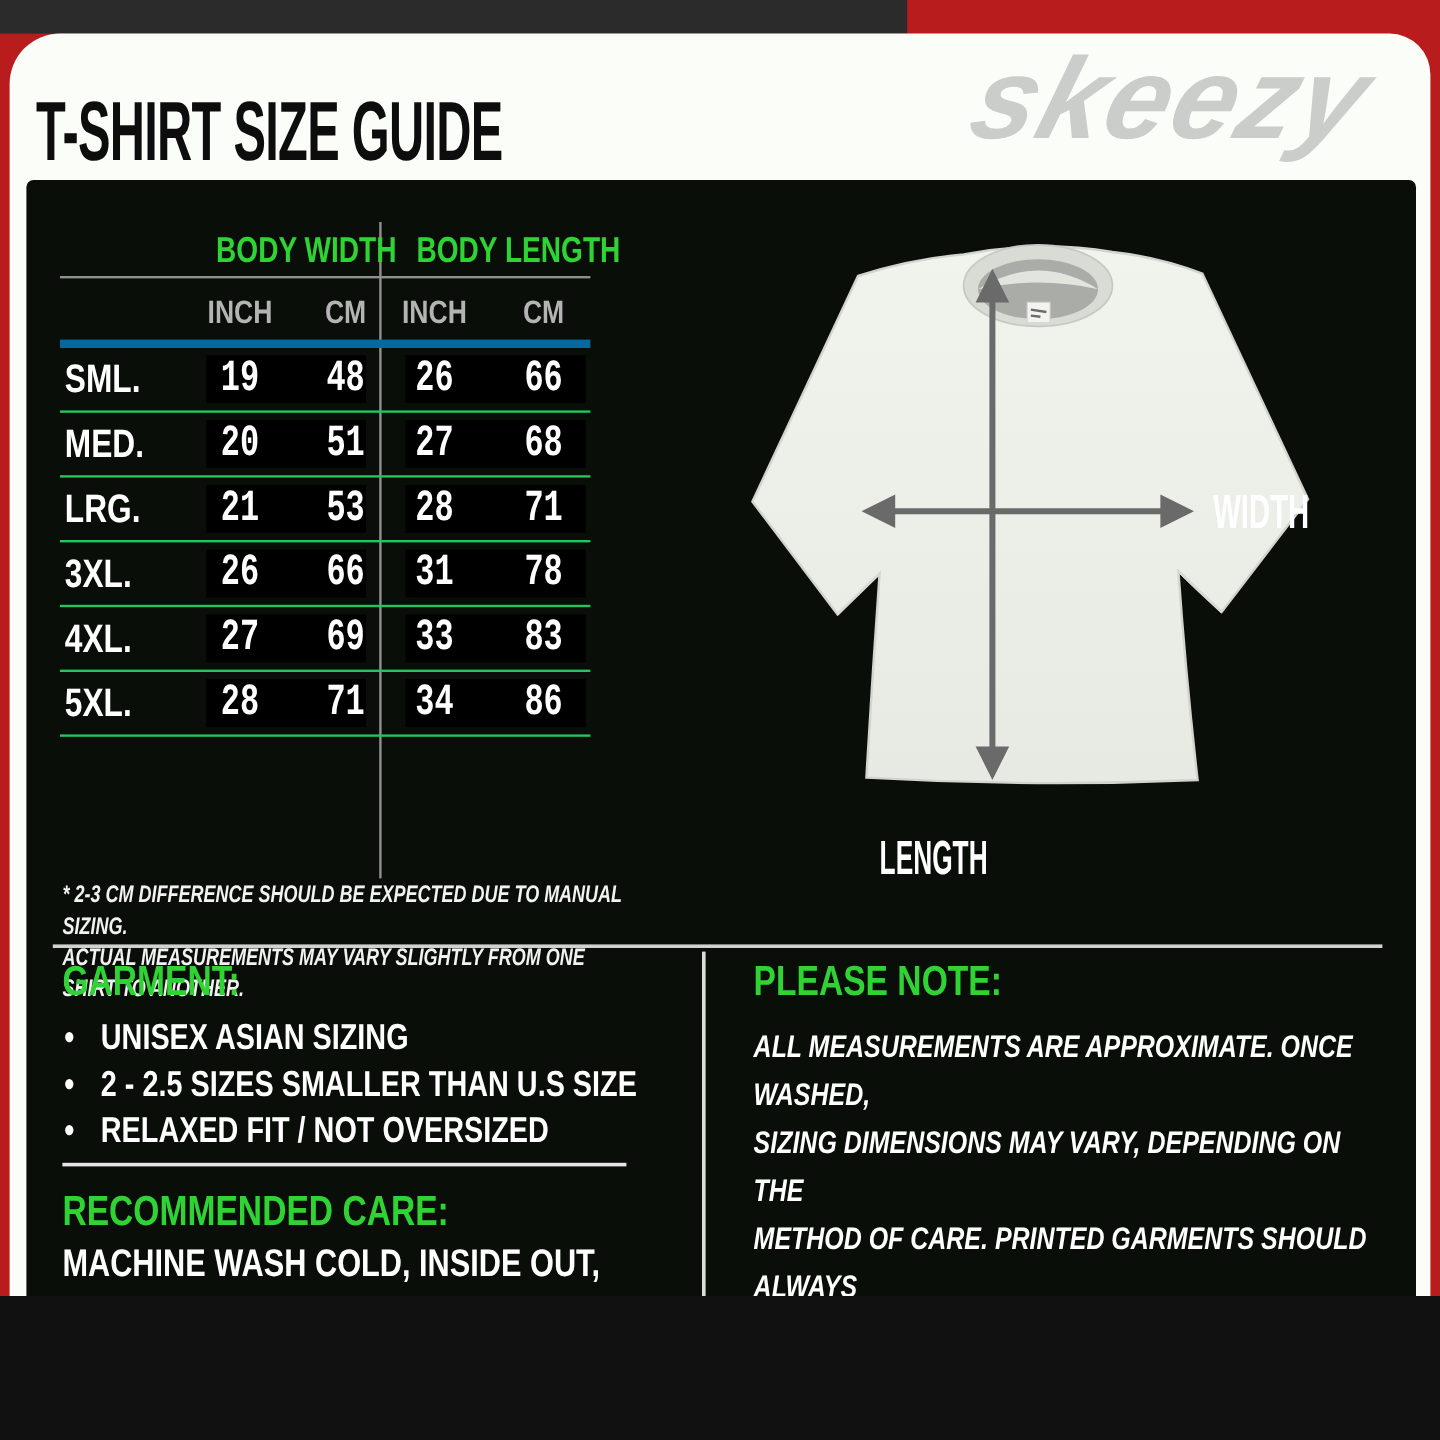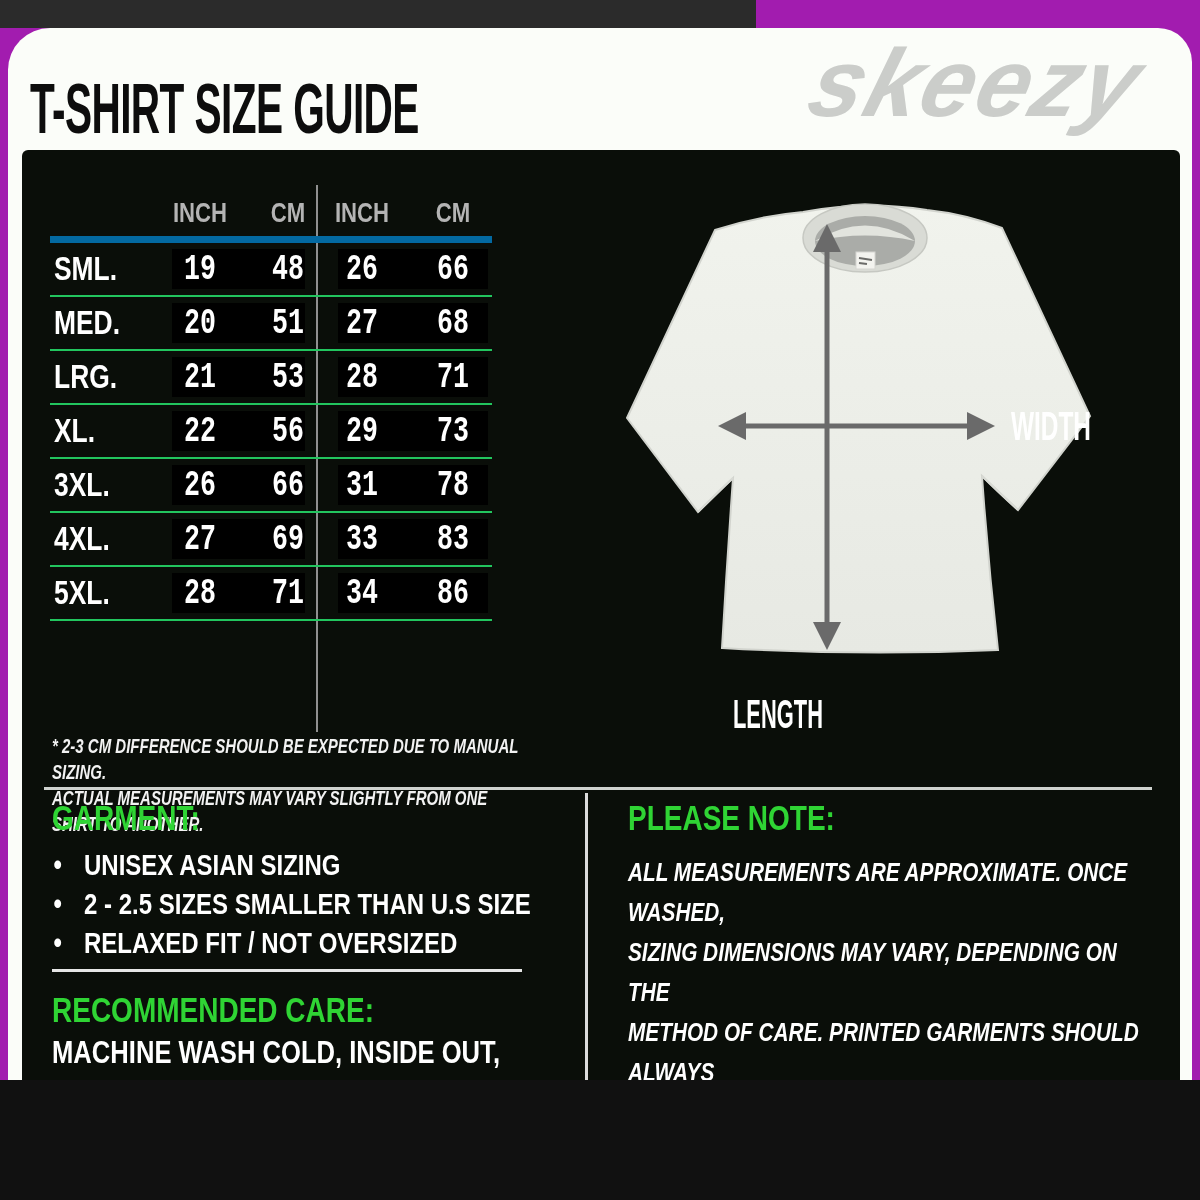--- a/index.html
+++ b/index.html
@@ -1,19 +1,19 @@
 <!DOCTYPE html>
 <html style="--accent: #2fd434;"><head>
 <meta charset="utf-8">
 <style>
   :root { --accent:#2fd434; }
   html,body { margin:0; padding:0; background:#111; }
   #stage {
     position:relative; width:1200px; height:1080px; overflow:hidden;
-    background:#a21caf;
+    background:#b91c1c;
     font-family:"Liberation Sans", sans-serif;
   }
   .top-strip { position:absolute; left:0; top:0; width:756px; height:28px; background:#2b2b2b; }
   .card {
     position:absolute; left:8px; top:28px; width:1184px; height:1160px;
     background:#fbfdf9; border-radius:42px 34px 32px 32px;
   }
   .panel {
     position:absolute; left:22px; top:150px; width:1158px; height:1022px;
     background:#0a0e09; border-radius:6px 6px 28px 28px;
@@ -107,20 +107,24 @@
 
   <div class="card"></div>
 
   <h1 class="title">T-SHIRT SIZE GUIDE</h1>
   <div class="logo">skeezy</div>
 
   <div class="panel"></div>
 
   <div class="size-table">
     <div class="t-divider"></div>
+    <div class="thead-groups">
+      <span class="ghead g1">BODY WIDTH</span>
+      <span class="ghead g2">BODY LENGTH</span>
+    </div>
     <div class="thead-units">
       <span class="uhead u0">INCH</span>
       <span class="uhead u1">CM</span>
       <span class="uhead u2">INCH</span>
       <span class="uhead u3">CM</span>
     </div>
     <div>
     <div class="trow">
       <span class="nbox nbox-w"></span>
       <span class="nbox nbox-l"></span>
@@ -144,29 +148,20 @@
     <div class="trow">
       <span class="nbox nbox-w"></span>
       <span class="nbox nbox-l"></span>
       <span class="c-size">LRG.</span>
       <span class="num c-wi">21</span>
       <span class="num c-wc">53</span>
       <span class="num c-li">28</span>
       <span class="num c-lc">71</span>
     </div>
 
-    <div class="trow">
-      <span class="nbox nbox-w"></span>
-      <span class="nbox nbox-l"></span>
-      <span class="c-size">XL.</span>
-      <span class="num c-wi">22</span>
-      <span class="num c-wc">56</span>
-      <span class="num c-li">29</span>
-      <span class="num c-lc">73</span>
-    </div>
 
 
     <div class="trow">
       <span class="nbox nbox-w"></span>
       <span class="nbox nbox-l"></span>
       <span class="c-size">3XL.</span>
       <span class="num c-wi">26</span>
       <span class="num c-wc">66</span>
       <span class="num c-li">31</span>
       <span class="num c-lc">78</span>

